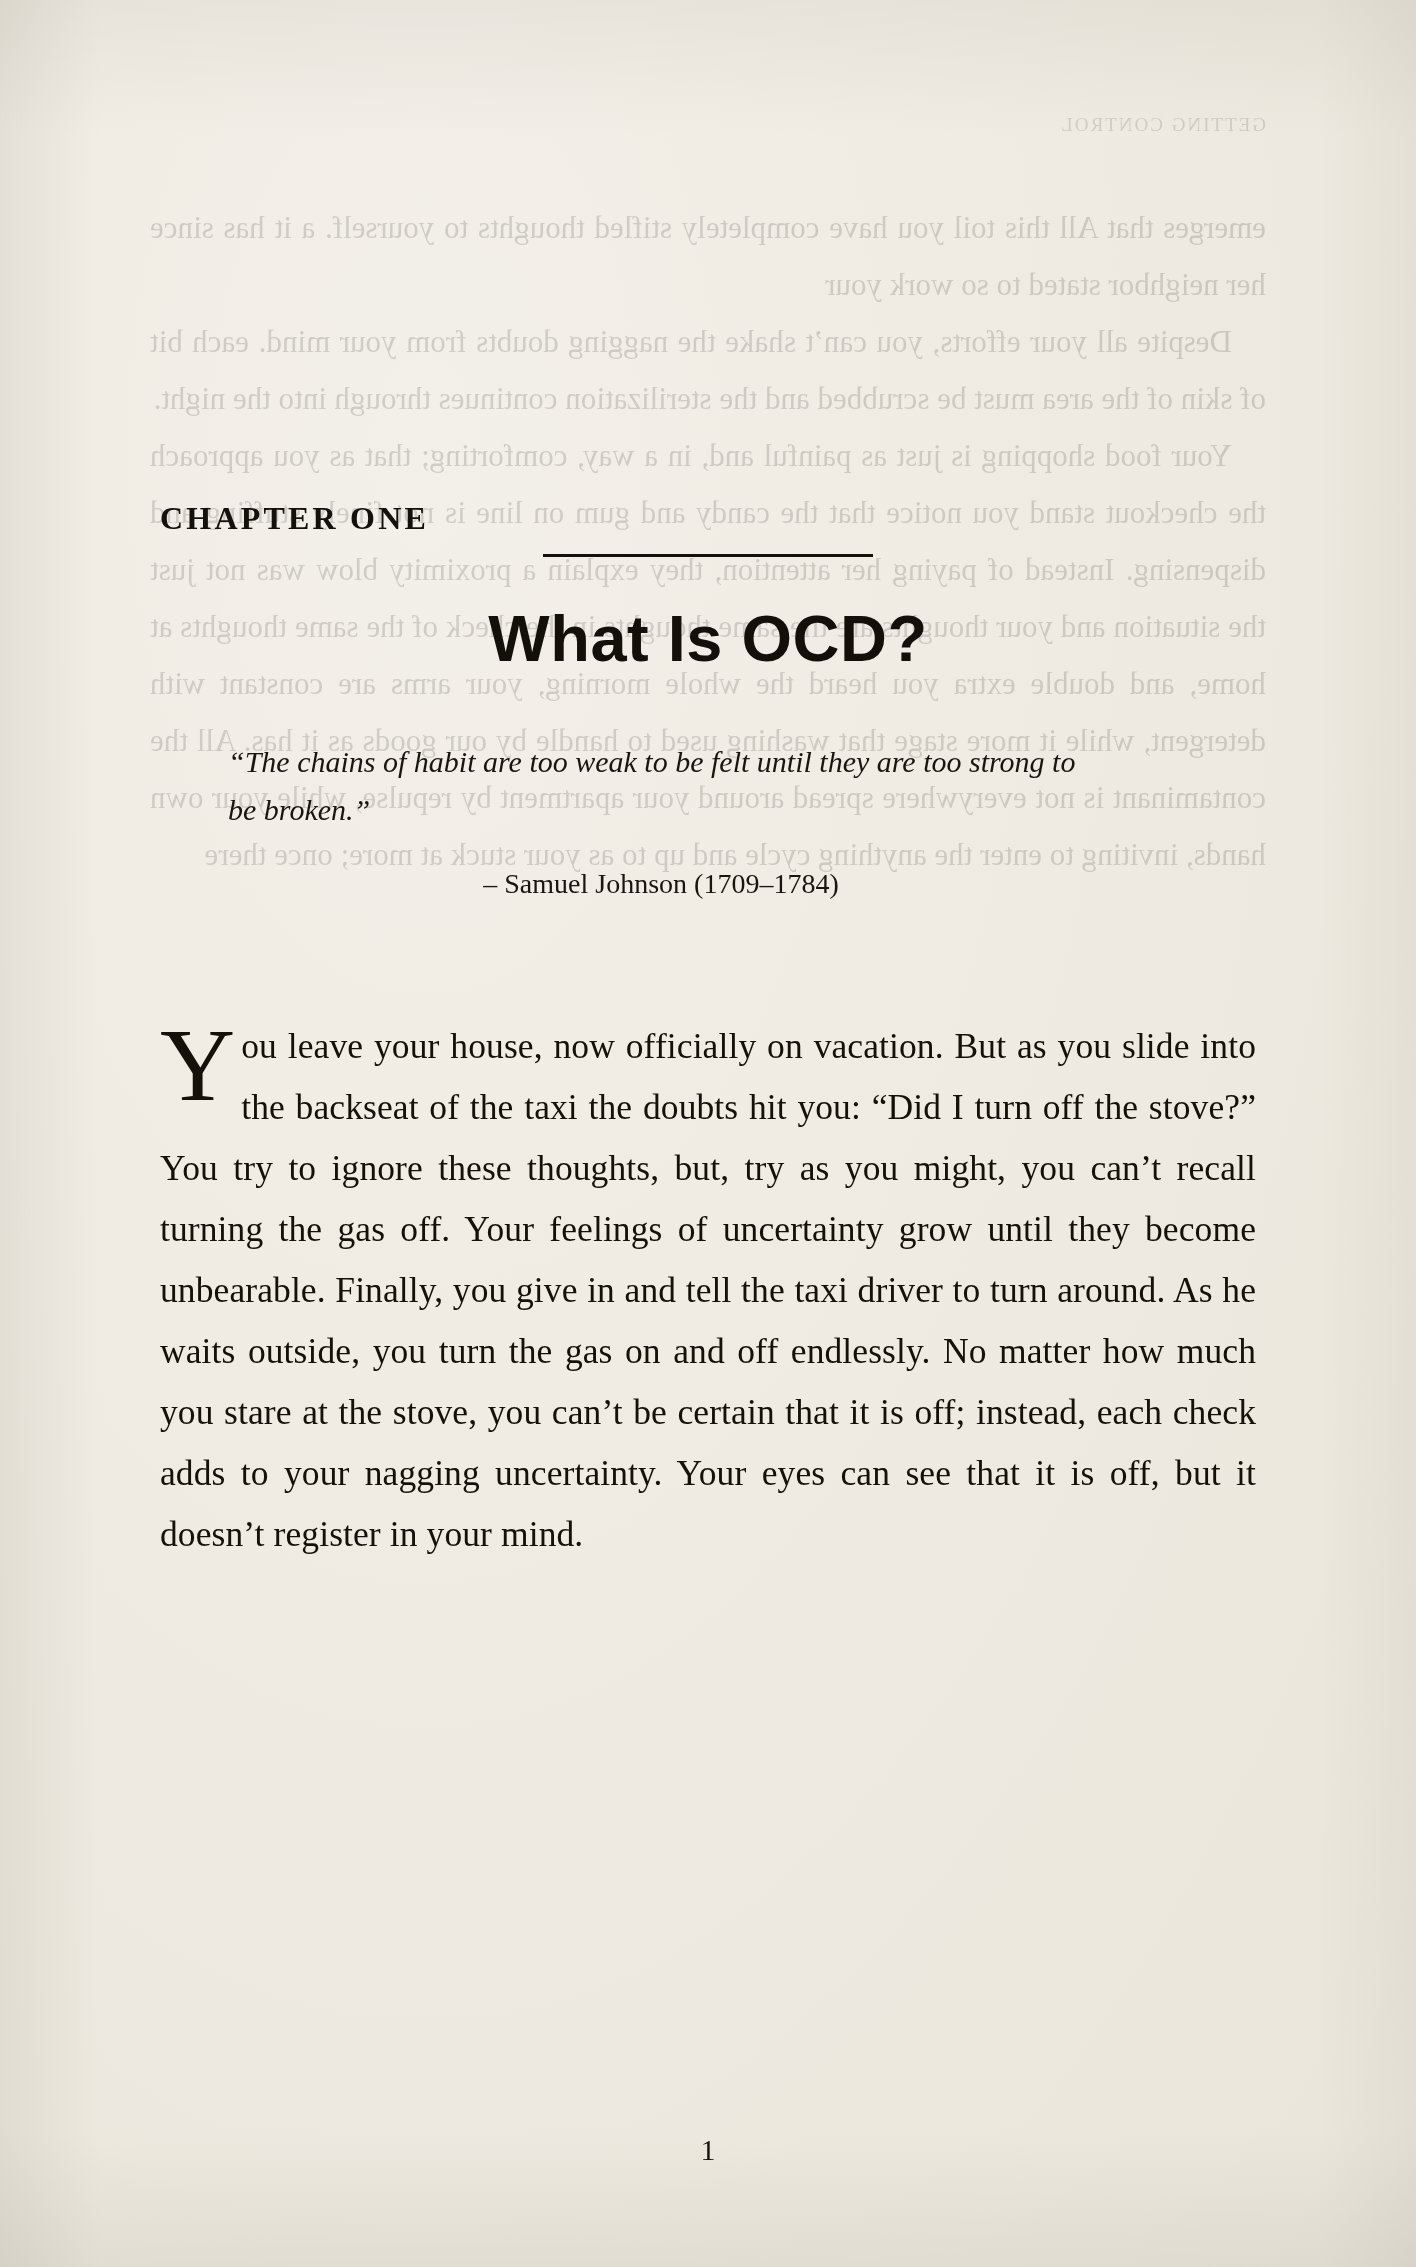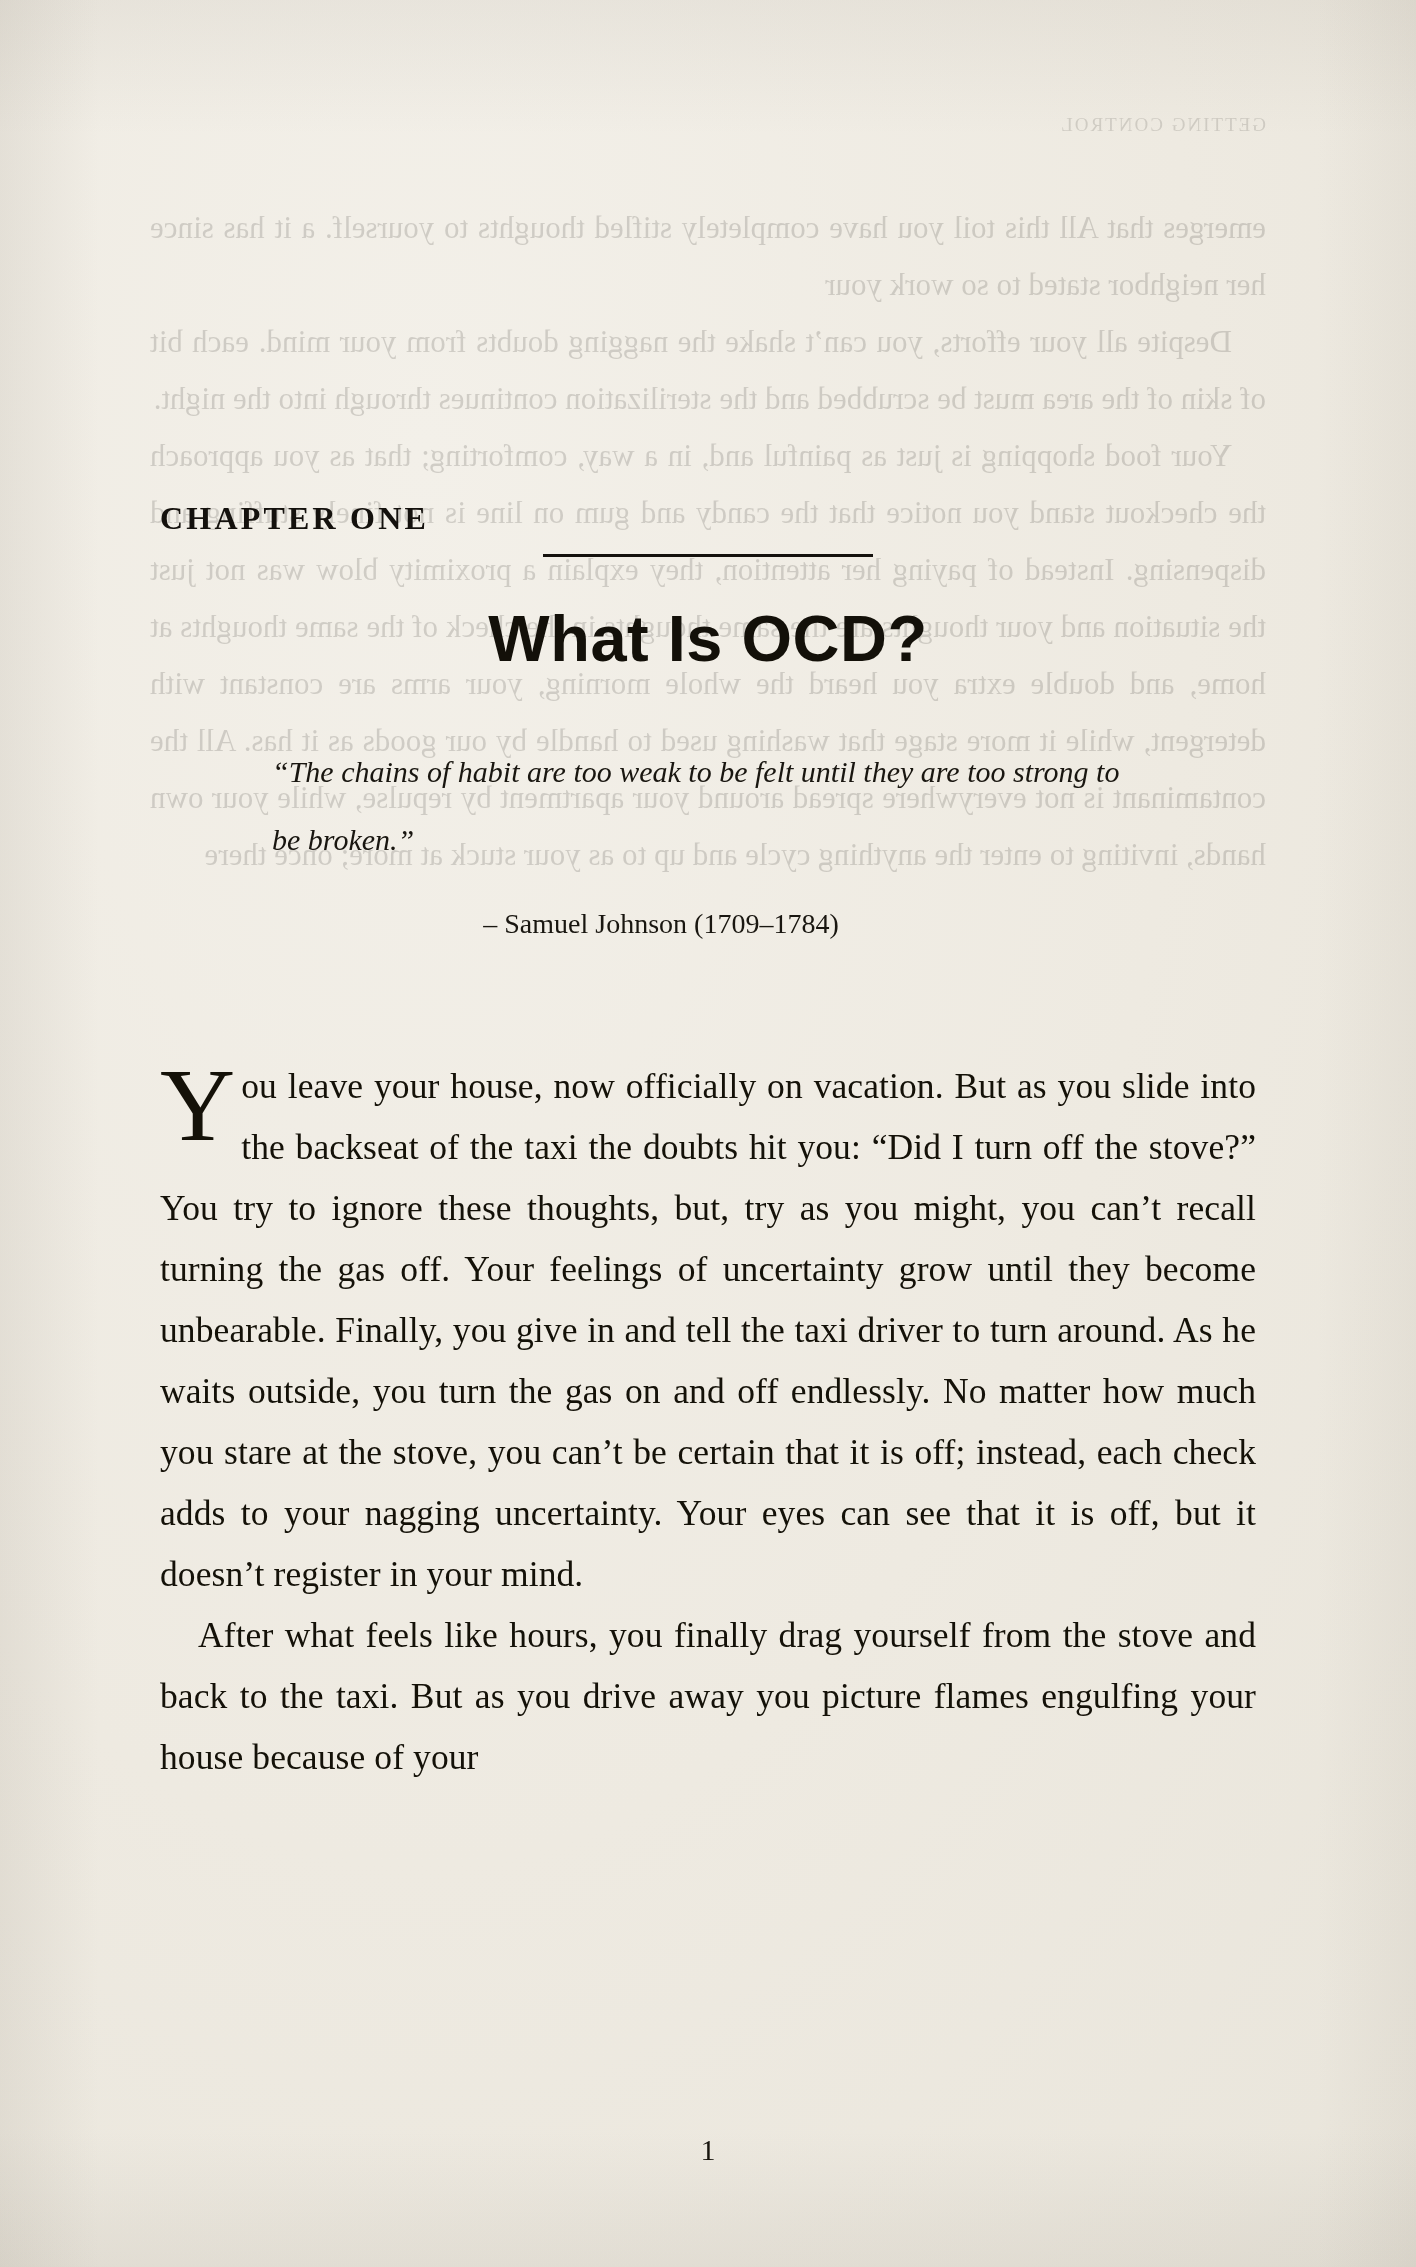--- a/index.html
+++ b/index.html
@@ -94,25 +94,25 @@
   .chapter-title {
     text-align: center;
     font-family: "Liberation Sans", sans-serif;
     font-size: 65px;
     font-weight: bold;
     color: #131009;
     letter-spacing: 0.5px;
   }
 
   .epigraph {
-    margin: 62px 0 0 112px;
+    margin: 62px 0 0 68px;
     width: 870px;
     font-style: italic;
     font-size: 30px;
-    line-height: 68px;
+    line-height: 48px;
     color: #191610;
   }
 
   .attribution {
     margin: 34px 0 0 0;
     text-align: center;
     font-size: 28px;
     color: #191610;
     padding-right: 94px;
   }
@@ -174,19 +174,18 @@
 
     <h1 class="chapter-title">What Is OCD?</h1>
 
     <div class="epigraph">“The chains of habit are too weak to be felt until they are too strong to be broken.”</div>
     <div class="attribution">– Samuel Johnson (1709–1784)</div>
 
     <div class="body-text">
       <p class="opening">
         <span class="dropcap">Y</span><span>ou leave your house, now officially on vacation. But as you slide into the backseat of the taxi the doubts hit you: “Did I turn off the stove?” You try to ignore these thoughts, but, try as you might, you can’t recall turning the gas off. Your feelings of uncertainty grow until they become unbearable. Finally, you give in and tell the taxi driver to turn around. As he waits outside, you turn the gas on and off endlessly. No matter how much you stare at the stove, you can’t be certain that it is off; instead, each check adds to your nagging uncertainty. Your eyes can see that it is off, but it doesn’t register in your mind.</span>
       </p>
-      <p>After what feels like hours, you finally drag yourself from the stove and back to the taxi. But as you drive away you picture flames engulfing your house because of your</p>
     </div>
 
   </div>
 
   <div class="folio">1</div>
 </div>
 
 </body></html>

